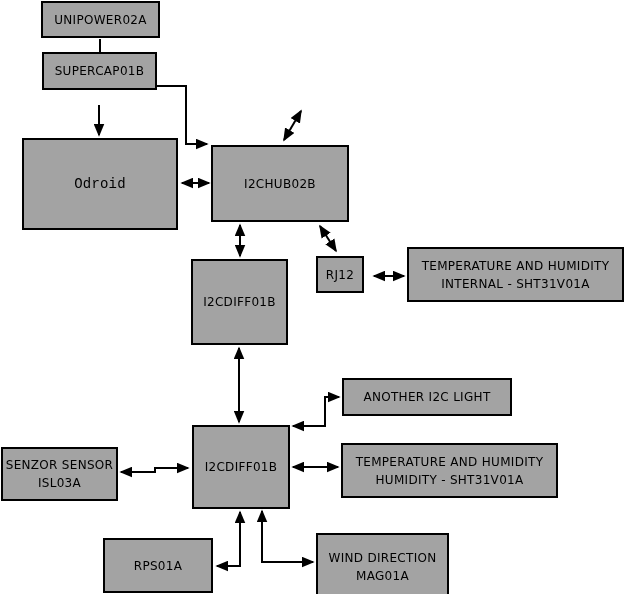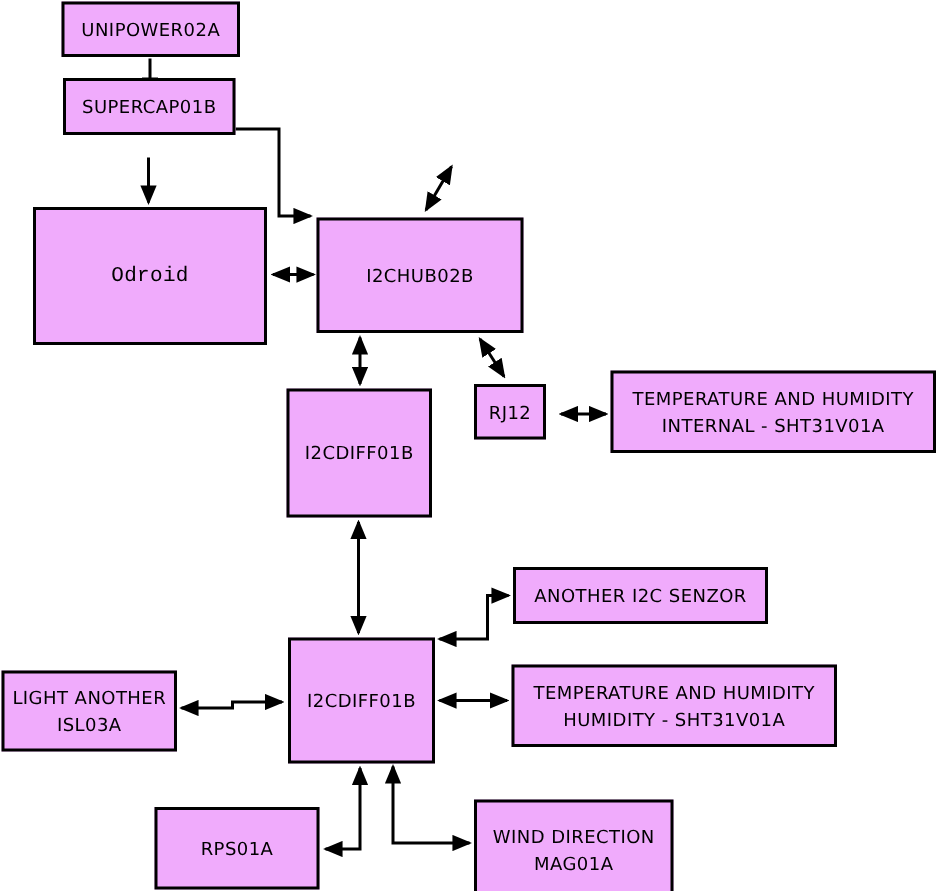--- a/index.html
+++ b/index.html
@@ -19,21 +19,21 @@
   }
   .wire {
     fill: none;
     stroke: #000000;
     stroke-width: 2;
   }
   .node {
     position: absolute;
     box-sizing: border-box;
     border: 2px solid #000000;
-    background: #f0abfc;
+    background: #a3a3a3;
     color: #000000;
     display: flex;
     flex-direction: column;
     align-items: center;
     justify-content: center;
     text-align: center;
     font-size: 12px;
     line-height: 1.5;
     letter-spacing: 0.3px;
     white-space: nowrap;
@@ -95,29 +95,29 @@
   <div class="node" style="left:407px; top:247px; width:217px; height:55px">
     <div>TEMPERATURE AND HUMIDITY</div>
     <div>INTERNAL - SHT31V01A</div>
   </div>
 
   <div class="node" style="left:191px; top:259px; width:97px; height:86px">
     <div>I2CDIFF01B</div>
   </div>
 
   <div class="node" style="left:342px; top:378px; width:170px; height:38px">
-    <div>ANOTHER I2C SENZOR</div>
+    <div>ANOTHER I2C LIGHT</div>
   </div>
 
   <div class="node" style="left:192px; top:425px; width:98px; height:84px">
     <div>I2CDIFF01B</div>
   </div>
 
   <div class="node" style="left:1px; top:447px; width:117px; height:54px">
-    <div>LIGHT ANOTHER</div>
+    <div>SENZOR SENSOR</div>
     <div>ISL03A</div>
   </div>
 
   <div class="node" style="left:341px; top:443px; width:217px; height:55px">
     <div>TEMPERATURE AND HUMIDITY</div>
     <div>HUMIDITY - SHT31V01A</div>
   </div>
 
   <div class="node" style="left:103px; top:538px; width:110px; height:55px">
     <div>RPS01A</div>

